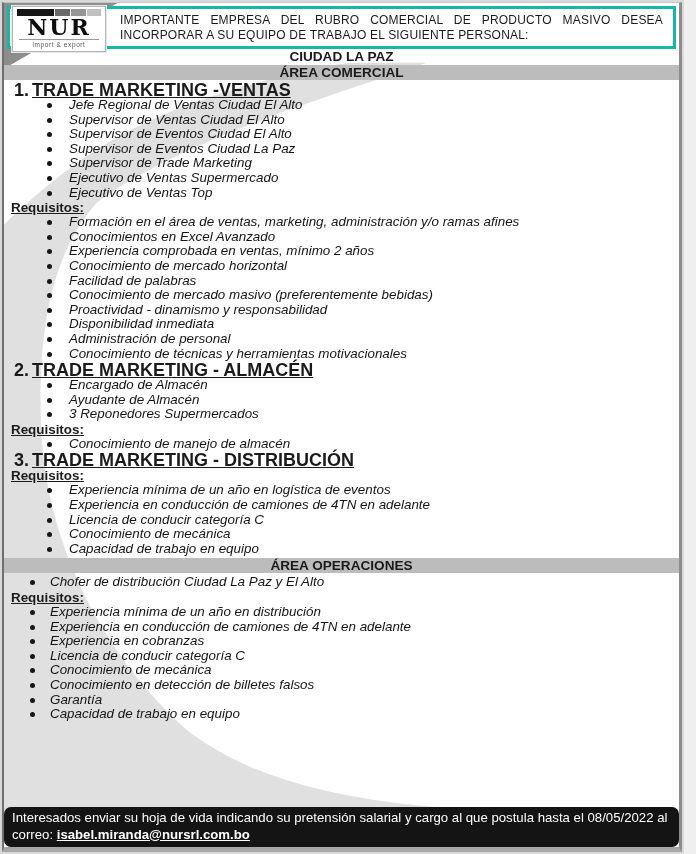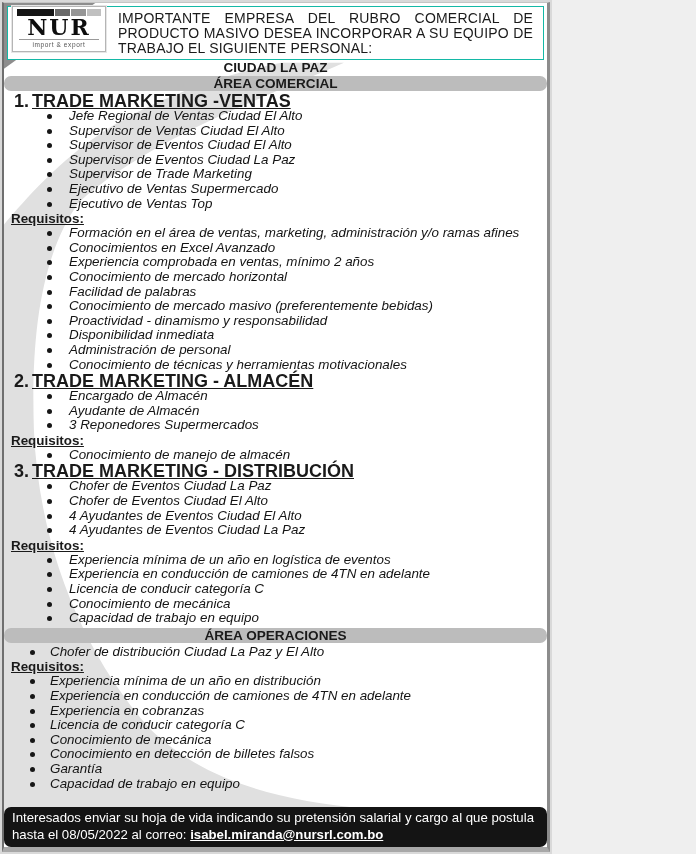--- a/index.html
+++ b/index.html
@@ -1,18 +1,18 @@
 <!DOCTYPE html>
 <html><head>
 <meta charset="utf-8">
 <style>
   html,body{margin:0;padding:0;background:#efefef;}
   *{box-sizing:border-box;}
   .frame{
-    width:552px;height:854px;
+    width:684px;height:854px;
     background:#d9d9d9;
     padding:2px;
     font-family:"Liberation Sans", sans-serif;
     color:#1a1a1a;
   }
   .page{
     position:relative;
     width:100%;height:100%;
     background:#ffffff;
     border-left:2px solid #6f6f6f;
@@ -22,23 +22,23 @@
     display:flex;flex-direction:column;
     overflow:hidden;
   }
   .decor{position:absolute;inset:0;width:100%;height:100%;z-index:0;}
   .z{position:relative;z-index:1;}
 
   
   .header-panel{
     margin:3px 3px 0 3px;
     background:#fff;
-    border:1px solid #14b8a6;
+    border:3px solid #14b8a6;
     padding:4px 10px 3px 110px;
-    font-size:14px;line-height:15px;
+    font-size:12px;line-height:15px;
     text-align:justify;
     letter-spacing:0.2px;
     min-height:38px;
   }
   .logo{
     position:absolute;left:8px;top:3px;
     width:94px;height:46px;
     background:#fff;border:1px solid #b5b5b5;
     box-shadow:0 0 0 1px #e6e6e6;
     padding:2px 4px 1px 4px;
@@ -62,21 +62,20 @@
   }
   .city{
     text-align:center;font-weight:bold;
     font-size:13.6px;line-height:14px;margin-top:1px;
   }
   .bar{
     background:#bcbcbc;
     text-align:center;font-weight:bold;
     font-size:13.6px;line-height:15px;height:15px;
     margin-top:1px;
-    border-radius:7px;
   }
   .bar.ops{margin-top:2px;margin-bottom:1px;}
 
   
   .body-block{padding:1px 6px 0 5px;}
   .sec-head{font-size:18px;line-height:16px;font-weight:bold;margin-top:1px;}
   .sec-num{display:inline-block;width:23px;padding-left:5px;}
   .sec-title{text-decoration:underline;}
   .req-label{
     font-weight:bold;text-decoration:underline;
@@ -165,26 +164,20 @@
         <ul class="list list-a">
           <li>Encargado de Almacén</li>
           <li>Ayudante de Almacén</li>
           <li>3 Reponedores Supermercados</li>
         </ul>
         <div class="req-label">Requisitos:</div>
         <ul class="list list-a">
           <li>Conocimiento de manejo de almacén</li>
         </ul>
         <div class="sec-head"><span class="sec-num">3.</span><span class="sec-title">TRADE MARKETING - DISTRIBUCIÓN</span></div>
-        <ul class="list list-a">
-          <li>Chofer de Eventos Ciudad La Paz</li>
-          <li>Chofer de Eventos Ciudad El Alto</li>
-          <li>4 Ayudantes de Eventos Ciudad El Alto</li>
-          <li>4 Ayudantes de Eventos Ciudad La Paz</li>
-        </ul>
         <div class="req-label">Requisitos:</div>
         <ul class="list list-a">
           <li>Experiencia mínima de un año en logística de eventos</li>
           <li>Experiencia en conducción de camiones de 4TN en adelante</li>
           <li>Licencia de conducir categoría C</li>
           <li>Conocimiento de mecánica</li>
           <li>Capacidad de trabajo en equipo</li>
         </ul>
       </div>
 

